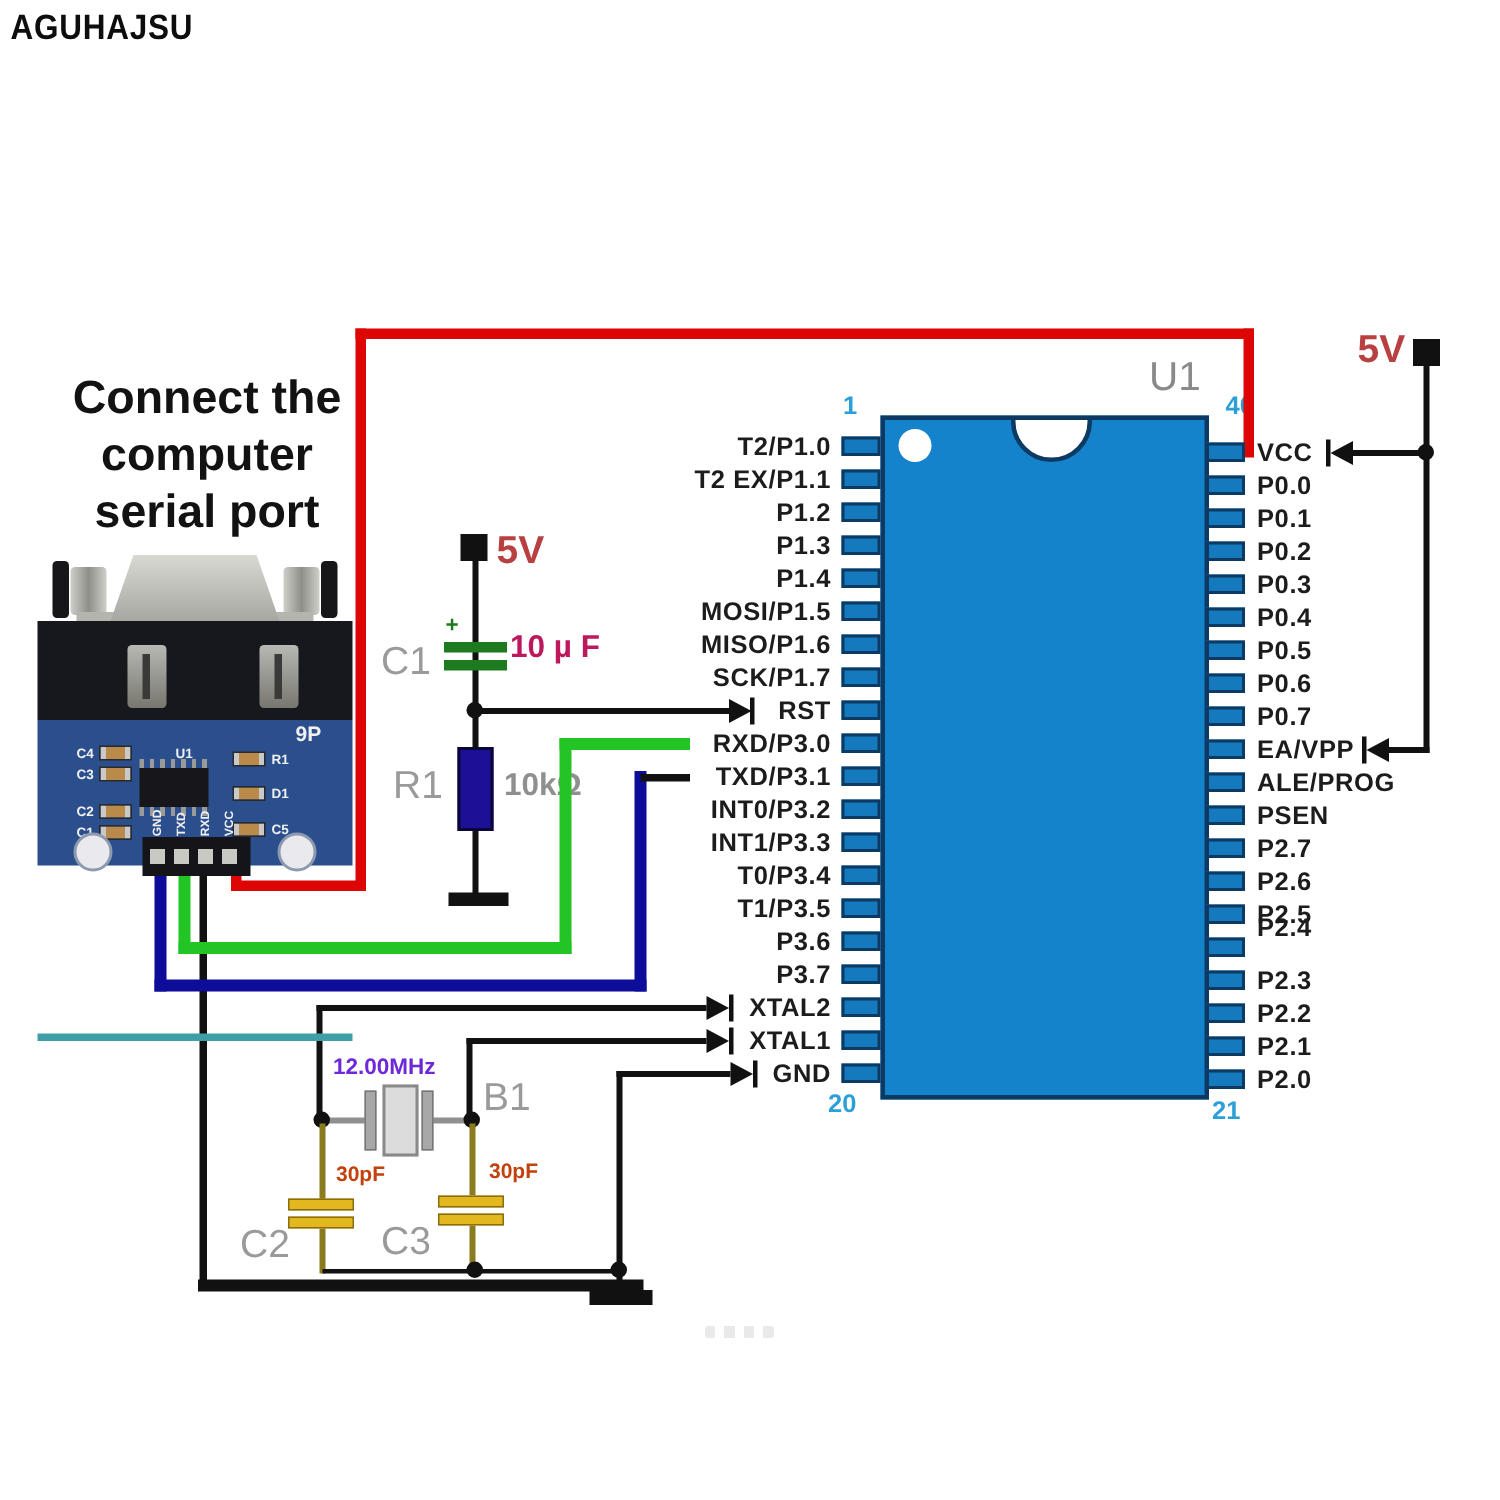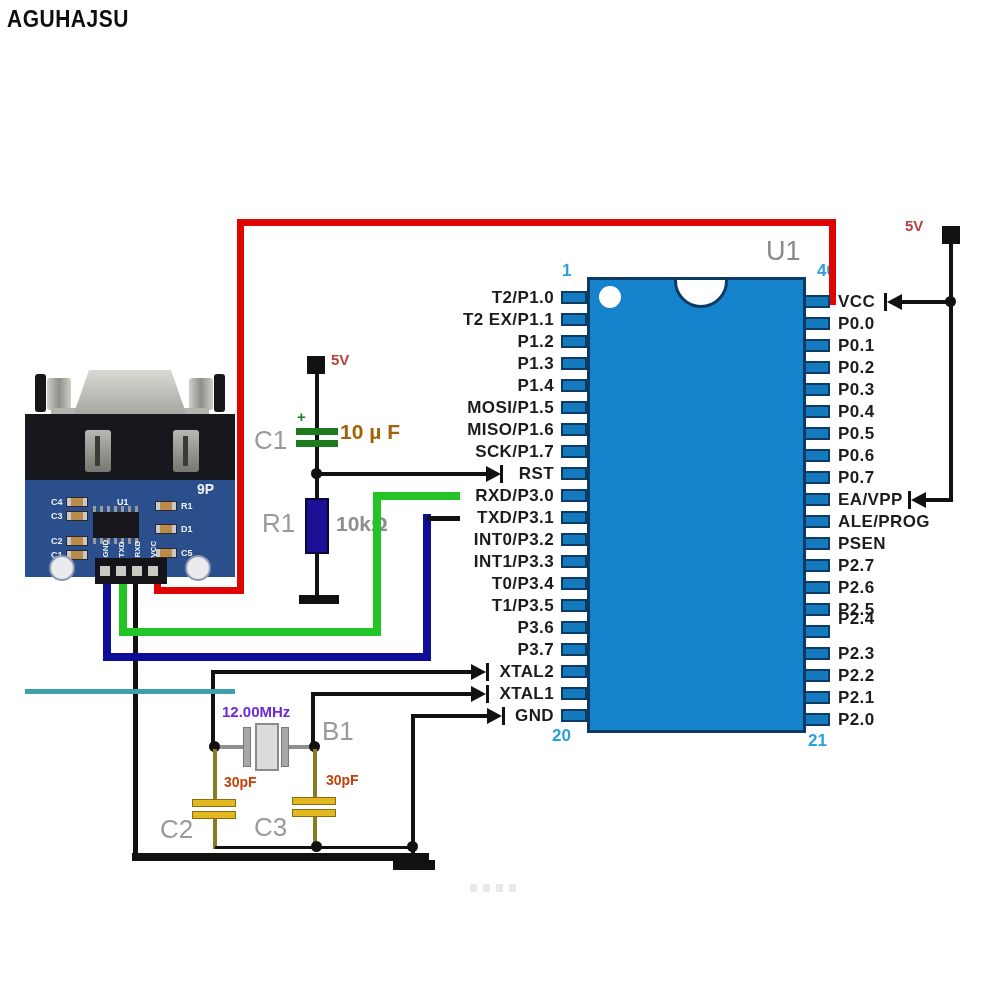--- a/index.html
+++ b/index.html
@@ -34,21 +34,21 @@
   .blu{background:#0d0d9a;}
   .gray{background:#909090;}
   .olive{background:#8a7a20;}
   .tri-r{width:0;height:0;border-top:8px solid transparent;border-bottom:8px solid transparent;
          border-left:15px solid #111;}
   .tri-l{width:0;height:0;border-top:8px solid transparent;border-bottom:8px solid transparent;
          border-right:15px solid #111;}
   .dot{background:#111;border-radius:50%;width:11px;height:11px;}
   .sq{background:#111;width:18px;height:18px;}
   .lbl-gray{color:#9a9a9a;font-size:26px;}
-  .lbl-5v{color:#b84040;font-size:15px;font-weight:bold;}
+  .lbl-5v{color:#b84040;font-size:26px;font-weight:bold;}
   .cap-plate-green{background:#1e7a1e;width:42px;height:7px;}
   .cap-plate-gold{background:#e3b81f;border:1px solid #8a6d12;width:44px;height:8px;box-sizing:border-box;}
   
   .module{left:25px;top:368px;width:210px;height:214px;}
   .m-shell{position:absolute;left:48px;top:2px;width:114px;height:46px;
            background:linear-gradient(180deg,#d9d9d4,#a5a5a0);
            clip-path:polygon(14% 0,86% 0,100% 100%,0 100%);}
   .m-base{position:absolute;left:26px;top:40px;width:158px;height:12px;background:#b5b5b0;}
   .m-post{position:absolute;width:11px;height:38px;background:#17171a;border-radius:3px;top:6px;}
   .m-nut{position:absolute;width:24px;height:32px;top:10px;border-radius:3px;
@@ -76,39 +76,44 @@
   .pf{font-size:14px;font-weight:bold;color:#c2410c;}
   .smudge{left:470px;top:884px;width:46px;height:8px;opacity:.45;border-radius:2px;
           background:repeating-linear-gradient(90deg,#cfcfcf 0 7px,transparent 7px 13px);}
 </style>
 </head>
 <body>
 
 <div id="canvas">
 
   <div class="abs watermark">AGUHAJSU</div>
+  <div class="abs caption">
+    <div>Connect the</div>
+    <div>computer</div>
+    <div>serial port</div>
+  </div>
 
   <div class="abs chip-body">
     <div class="chip-notch"></div>
     <div class="chip-dot"></div>
   </div>
   <div class="abs chip-ref">U1</div>
   <div class="abs corner-num" style="left:562px;top:261px;">1</div>
   <div class="abs corner-num" style="left:817px;top:261px;">40</div>
   <div class="abs corner-num" style="left:552px;top:726px;">20</div>
   <div class="abs corner-num" style="left:808px;top:731px;">21</div>
 
   <div class="abs lbl-5v" style="left:331px;top:351px;">5V</div>
   <div class="abs sq" style="left:307px;top:356px;"></div>
   <div class="abs wire blk" style="left:315px;top:374px;width:4px;height:124px;"></div>
   <div class="abs" style="left:297px;top:408px;color:#1e7a1e;font-size:15px;font-weight:bold;">+</div>
   <div class="abs cap-plate-green" style="left:296px;top:428px;"></div>
   <div class="abs cap-plate-green" style="left:296px;top:440px;"></div>
   <div class="abs lbl-gray" style="left:254px;top:425px;">C1</div>
-  <div class="abs" style="left:340px;top:420px;font-size:21px;font-weight:bold;color:#a16207;">10 µ F</div>
+  <div class="abs" style="left:340px;top:420px;font-size:21px;font-weight:bold;color:#be185d;">10 µ F</div>
   <div class="abs dot" style="left:311px;top:468px;"></div>
   <div class="abs wire blk" style="left:317px;top:472px;width:169px;height:4px;"></div>
   <div class="abs tri-r" style="left:486px;top:466px;"></div>
   <div class="abs wire blk" style="left:500px;top:465px;width:3px;height:18px;"></div>
   <div class="abs" style="left:305px;top:498px;width:24px;height:56px;background:#1c1096;border:2px solid #0a0636;box-sizing:border-box;"></div>
   <div class="abs lbl-gray" style="left:262px;top:508px;">R1</div>
   <div class="abs" style="left:336px;top:512px;font-size:21px;font-weight:bold;color:#8f8f8f;">10kΩ</div>
   <div class="abs wire blk" style="left:315px;top:554px;width:4px;height:42px;"></div>
   <div class="abs blk" style="left:299px;top:595px;width:40px;height:9px;"></div>
 

